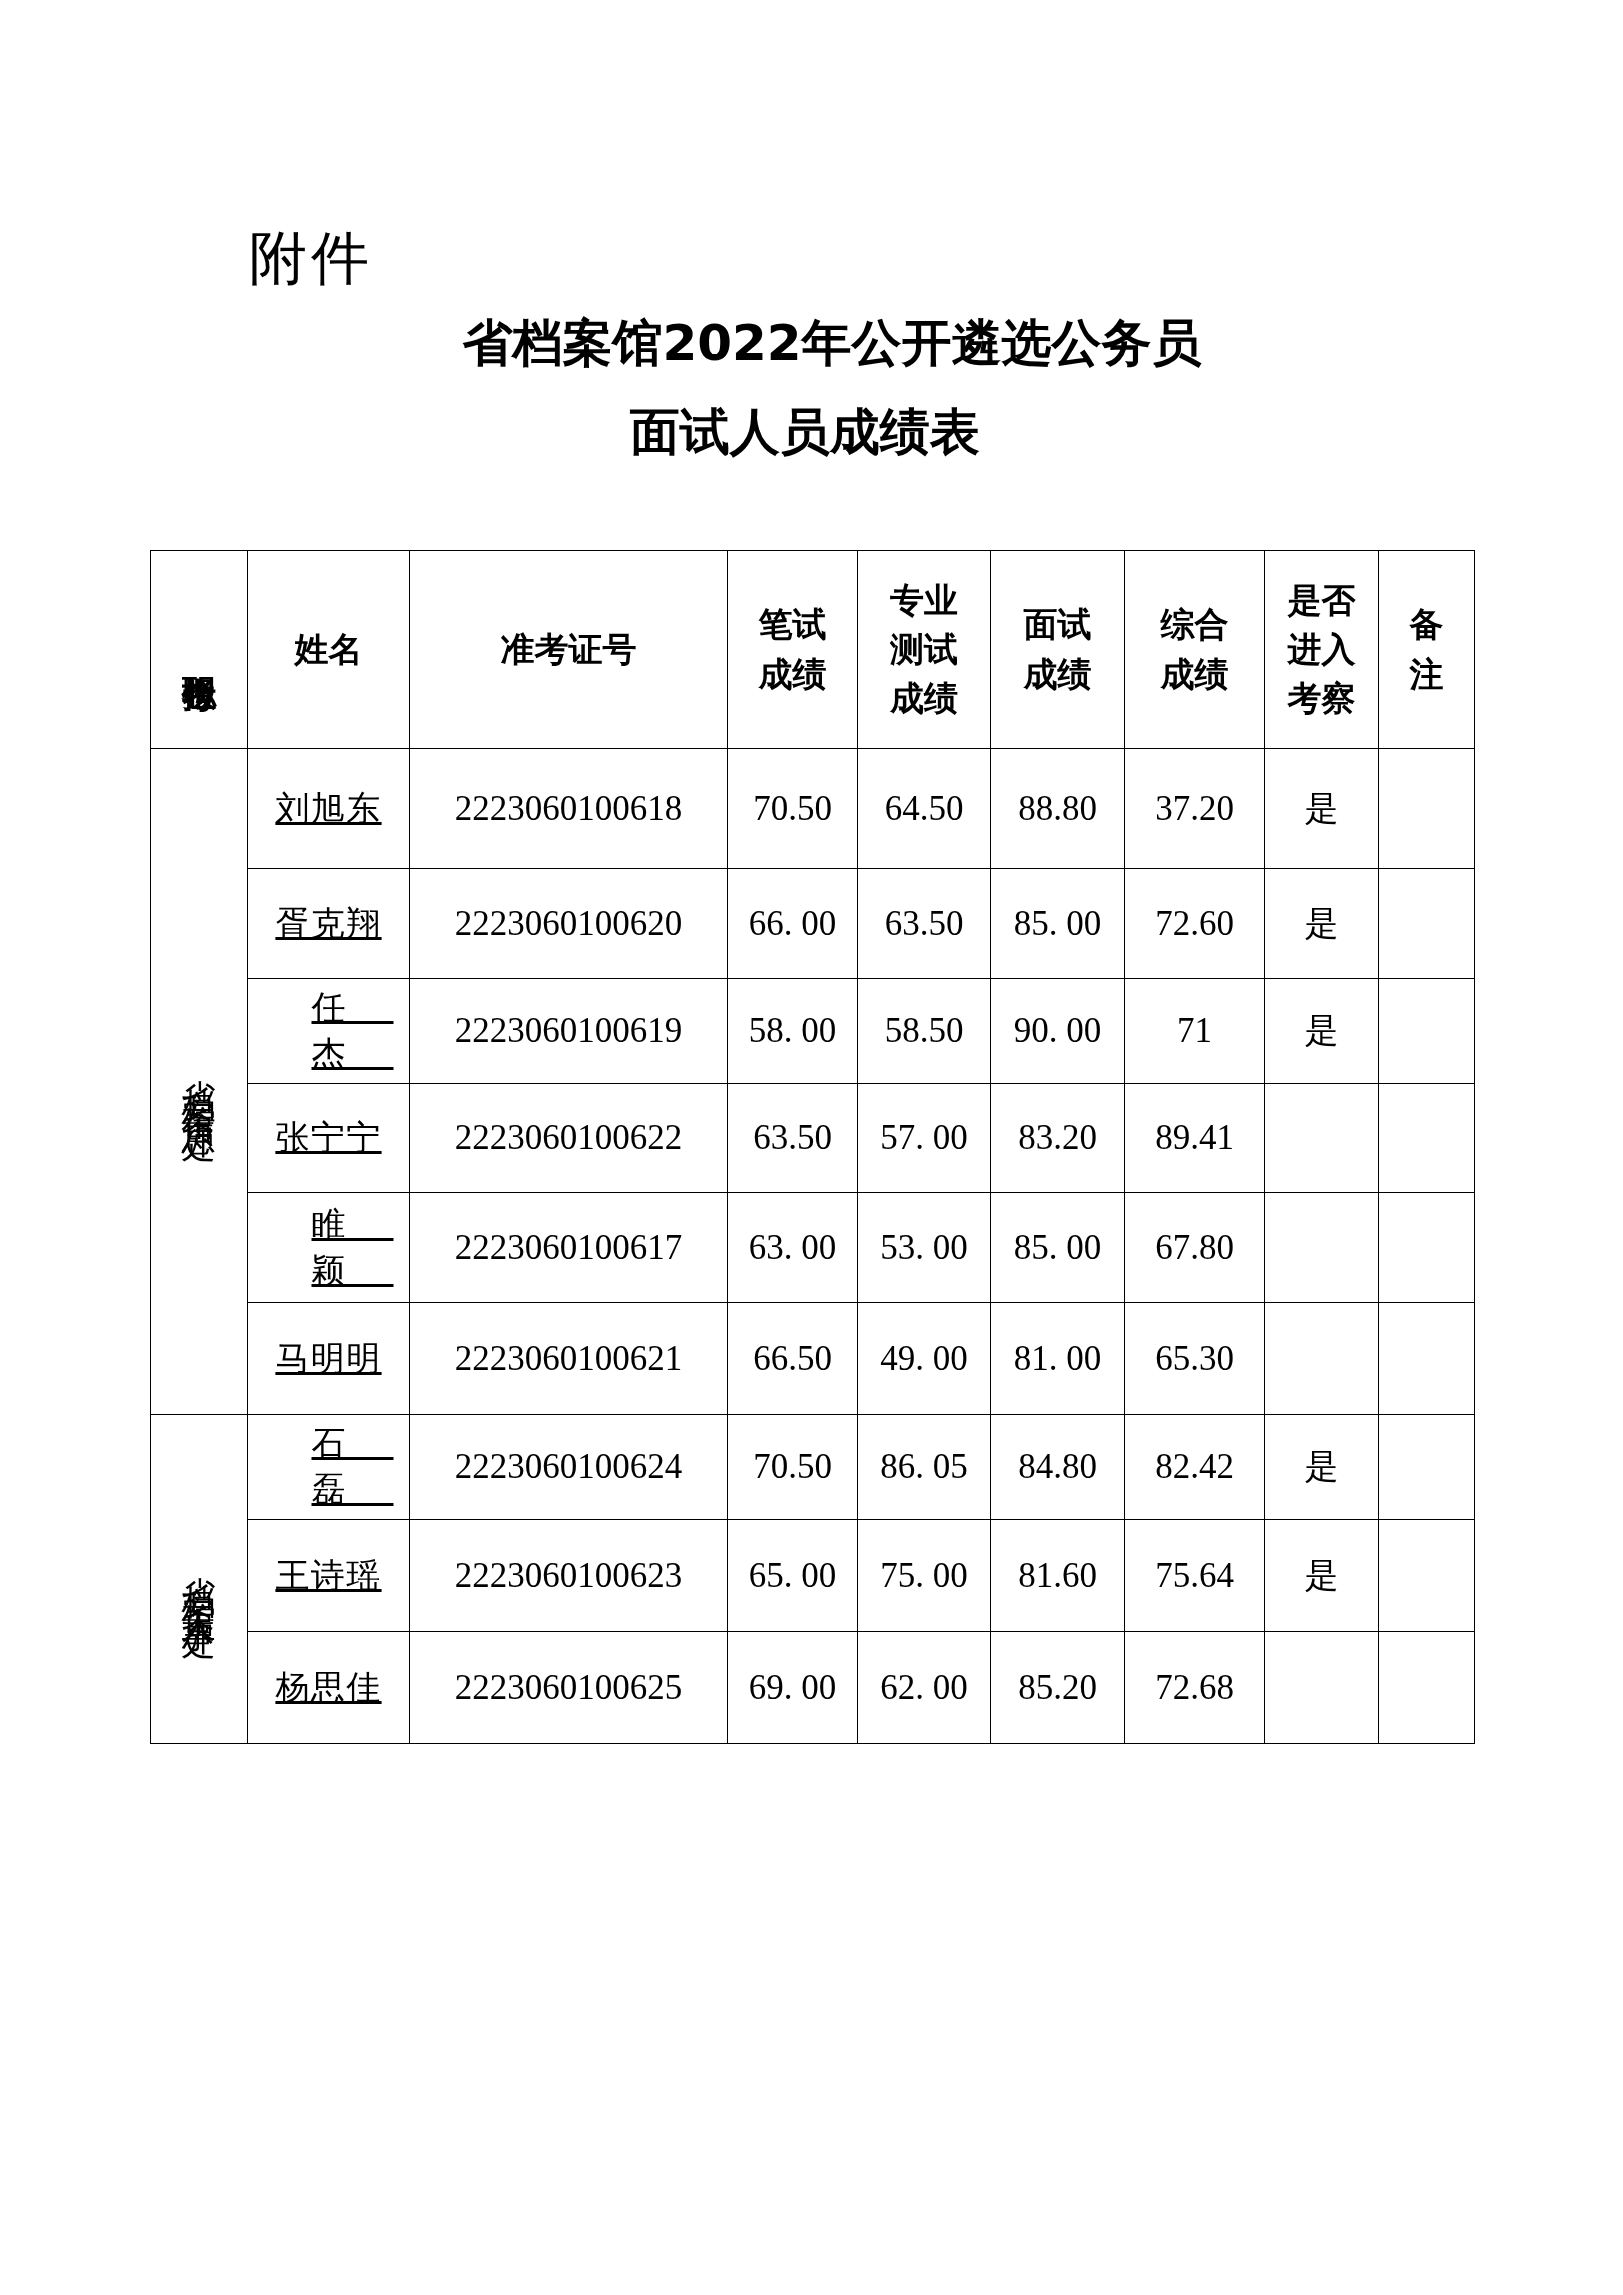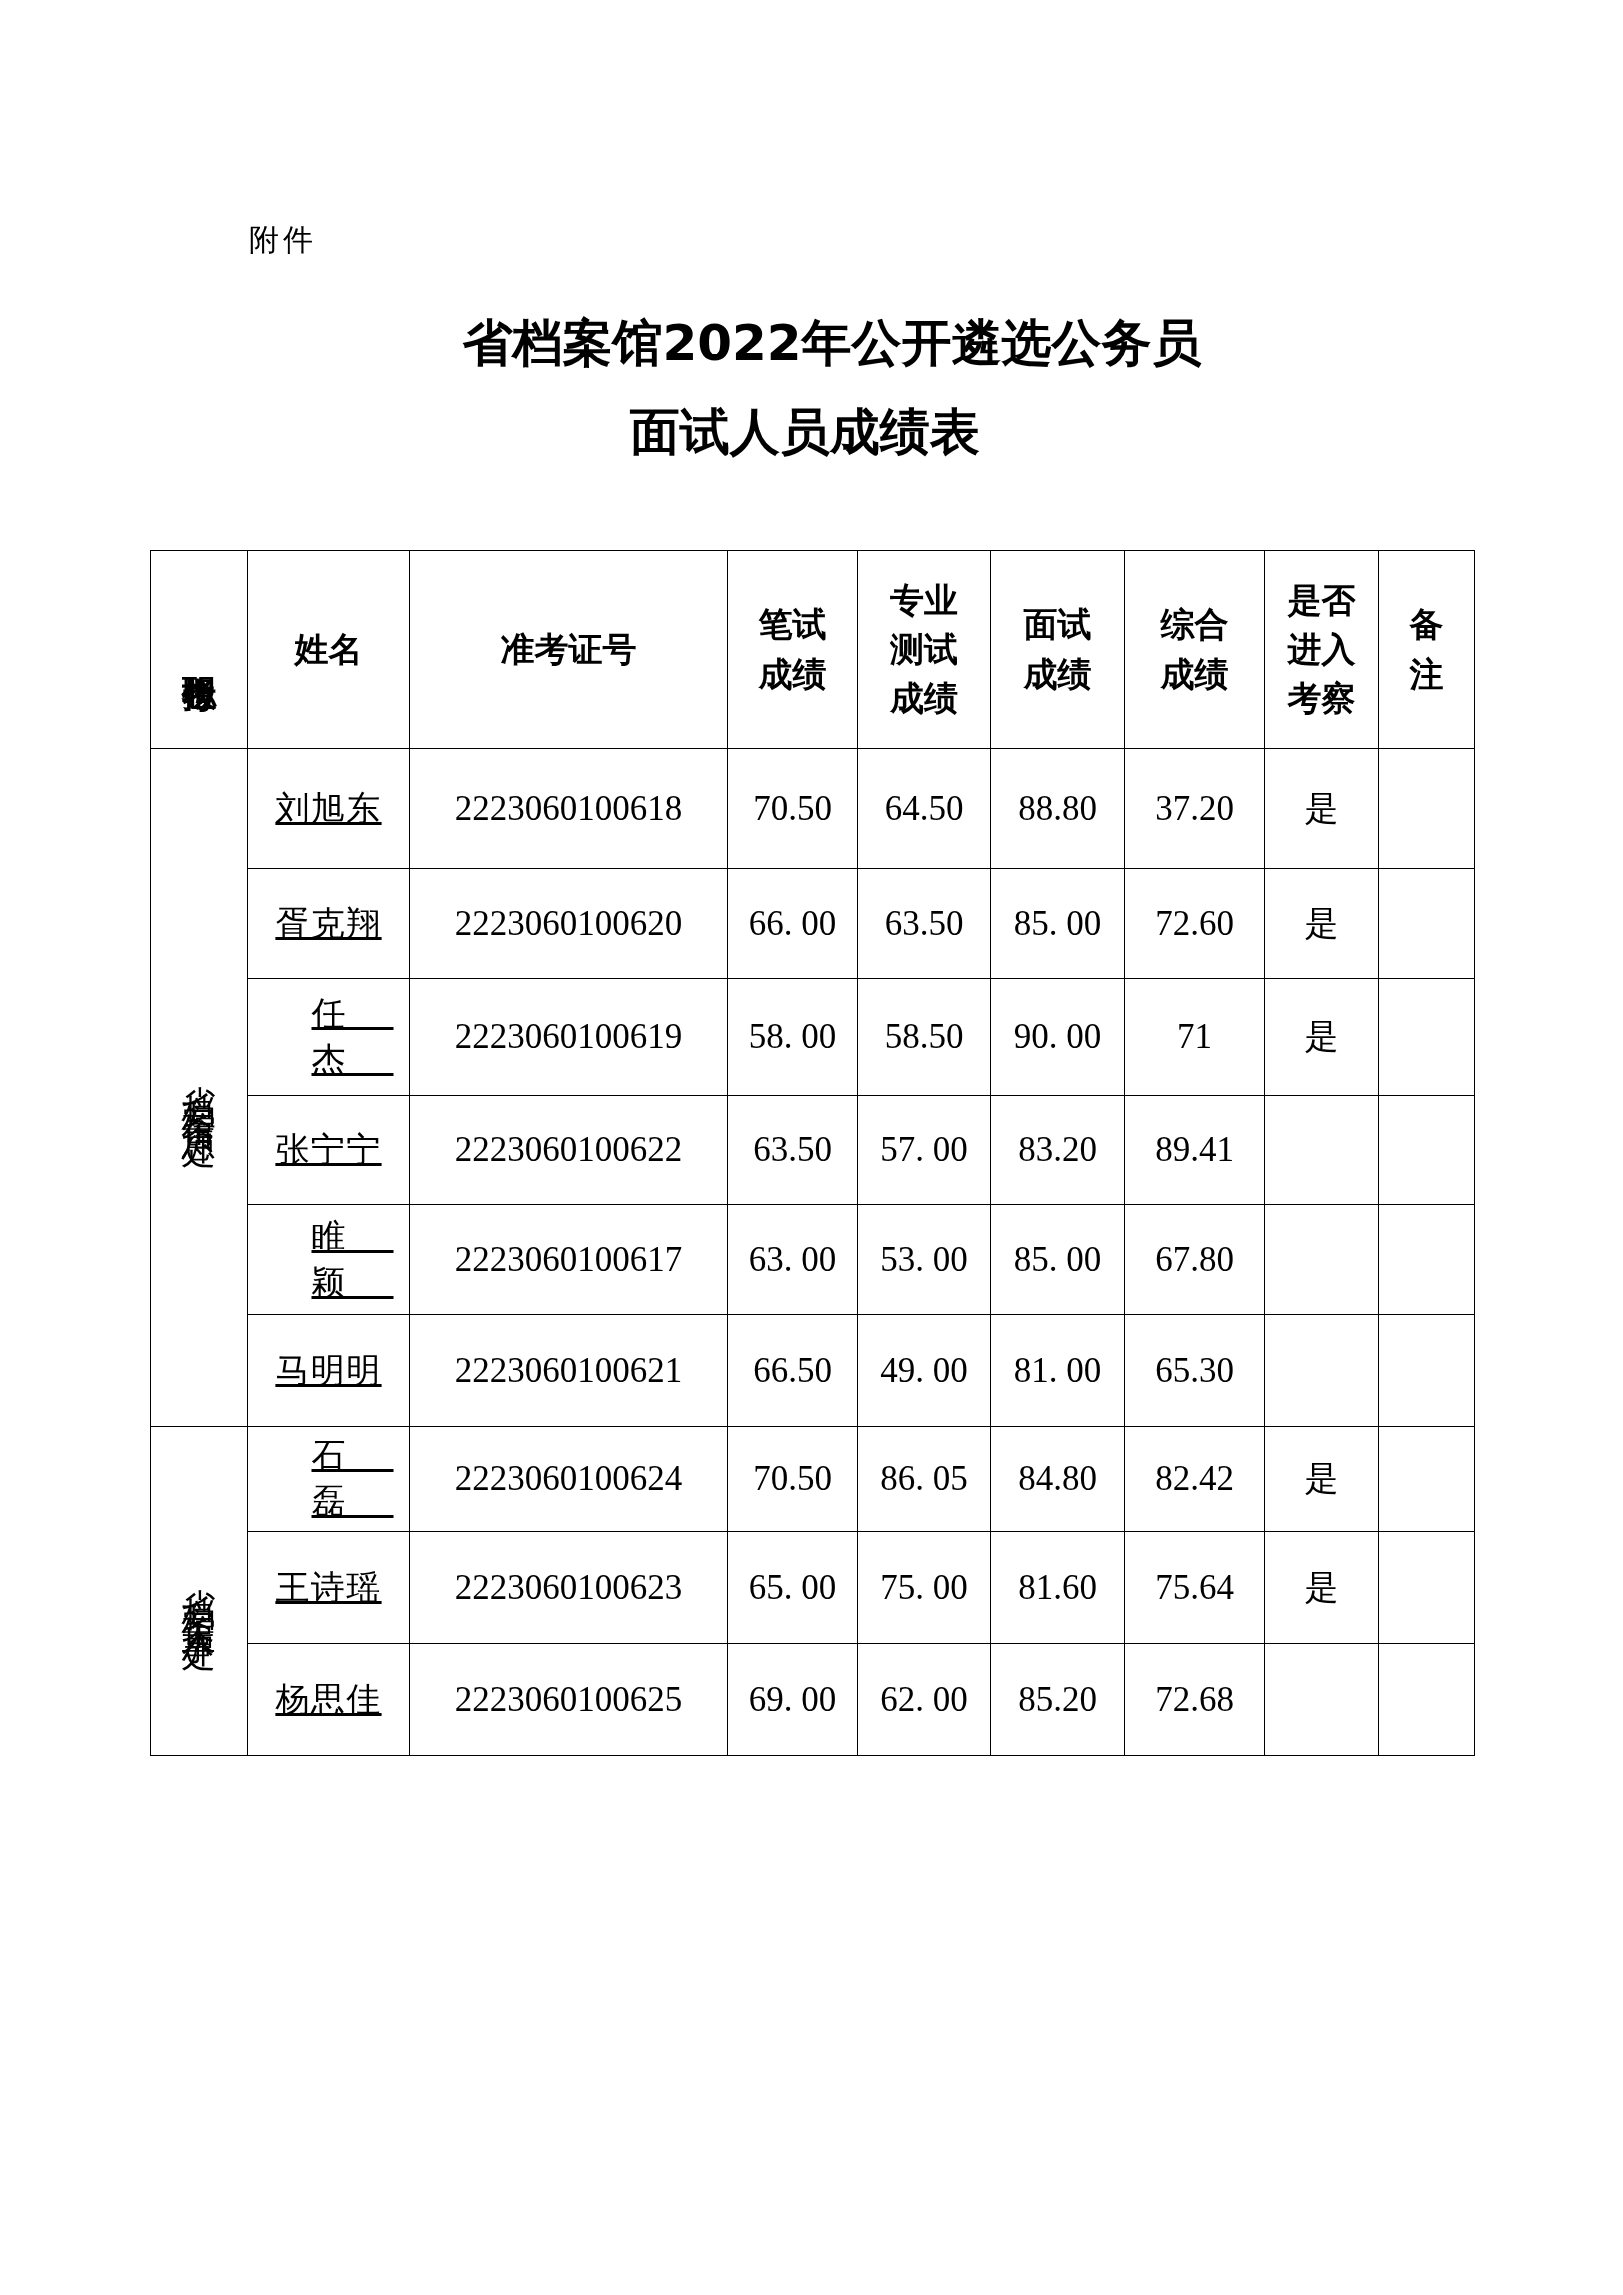--- a/index.html
+++ b/index.html
@@ -1,18 +1,18 @@
 <!DOCTYPE html>
 <html style="font-size:11px"><head>
 <meta charset="utf-8">
 <style>
   html, body { margin:0; padding:0; background:#ffffff; }
   body { width:1623px; height:2295px; position:relative; overflow:hidden;
          font-family:"DejaVu Serif","Liberation Serif",serif; color:#000; }
-  .attach { position:absolute; left:249px; top:220px; font-size:30px; letter-spacing:4.1px;
+  .attach { position:absolute; left:249px; top:220px; font-size:58px; letter-spacing:4.1px;
             font-family:Liberation Serif, serif; }
   .title { position:absolute; left:0; width:1623px; text-align:center; font-size:50px; font-weight:bold;
            font-family:"DejaVu Sans","Liberation Sans",sans-serif; }
   .t1 { top:310px; left:20.5px; }
   .t2 { top:399px; left:-6.8px; }
   table { position:absolute; left:150px; top:550px; border-collapse:collapse; table-layout:fixed; }
   td, th { border:1.7px solid #000; text-align:center; vertical-align:middle; padding:0; font-weight:normal; }
   th { font-family:"DejaVu Sans","Liberation Sans",sans-serif; font-size:34px; line-height:1.45; font-weight:bold; }
   td { font-size:34px; }
   td.num { font-family:"Liberation Serif","DejaVu Serif",serif; font-size:35px;margin-top:40px; }
@@ -91,21 +91,21 @@
   <tr style="height:110px">
     <td class="name">胥克翔</td>
     <td class="num">2223060100620</td>
     <td class="num">66. 00</td>
     <td class="num">63.50</td>
     <td class="num">85. 00</td>
     <td class="num">72.60</td>
     <td>是</td>
     <td></td>
   </tr>
-  <tr style="height:117px">
+  <tr style="height:105px">
     <td class="name wide">任杰</td>
     <td class="num">2223060100619</td>
     <td class="num">58. 00</td>
     <td class="num">58.50</td>
     <td class="num">90. 00</td>
     <td class="num">71</td>
     <td>是</td>
     <td></td>
   </tr>
   <tr style="height:109px">

